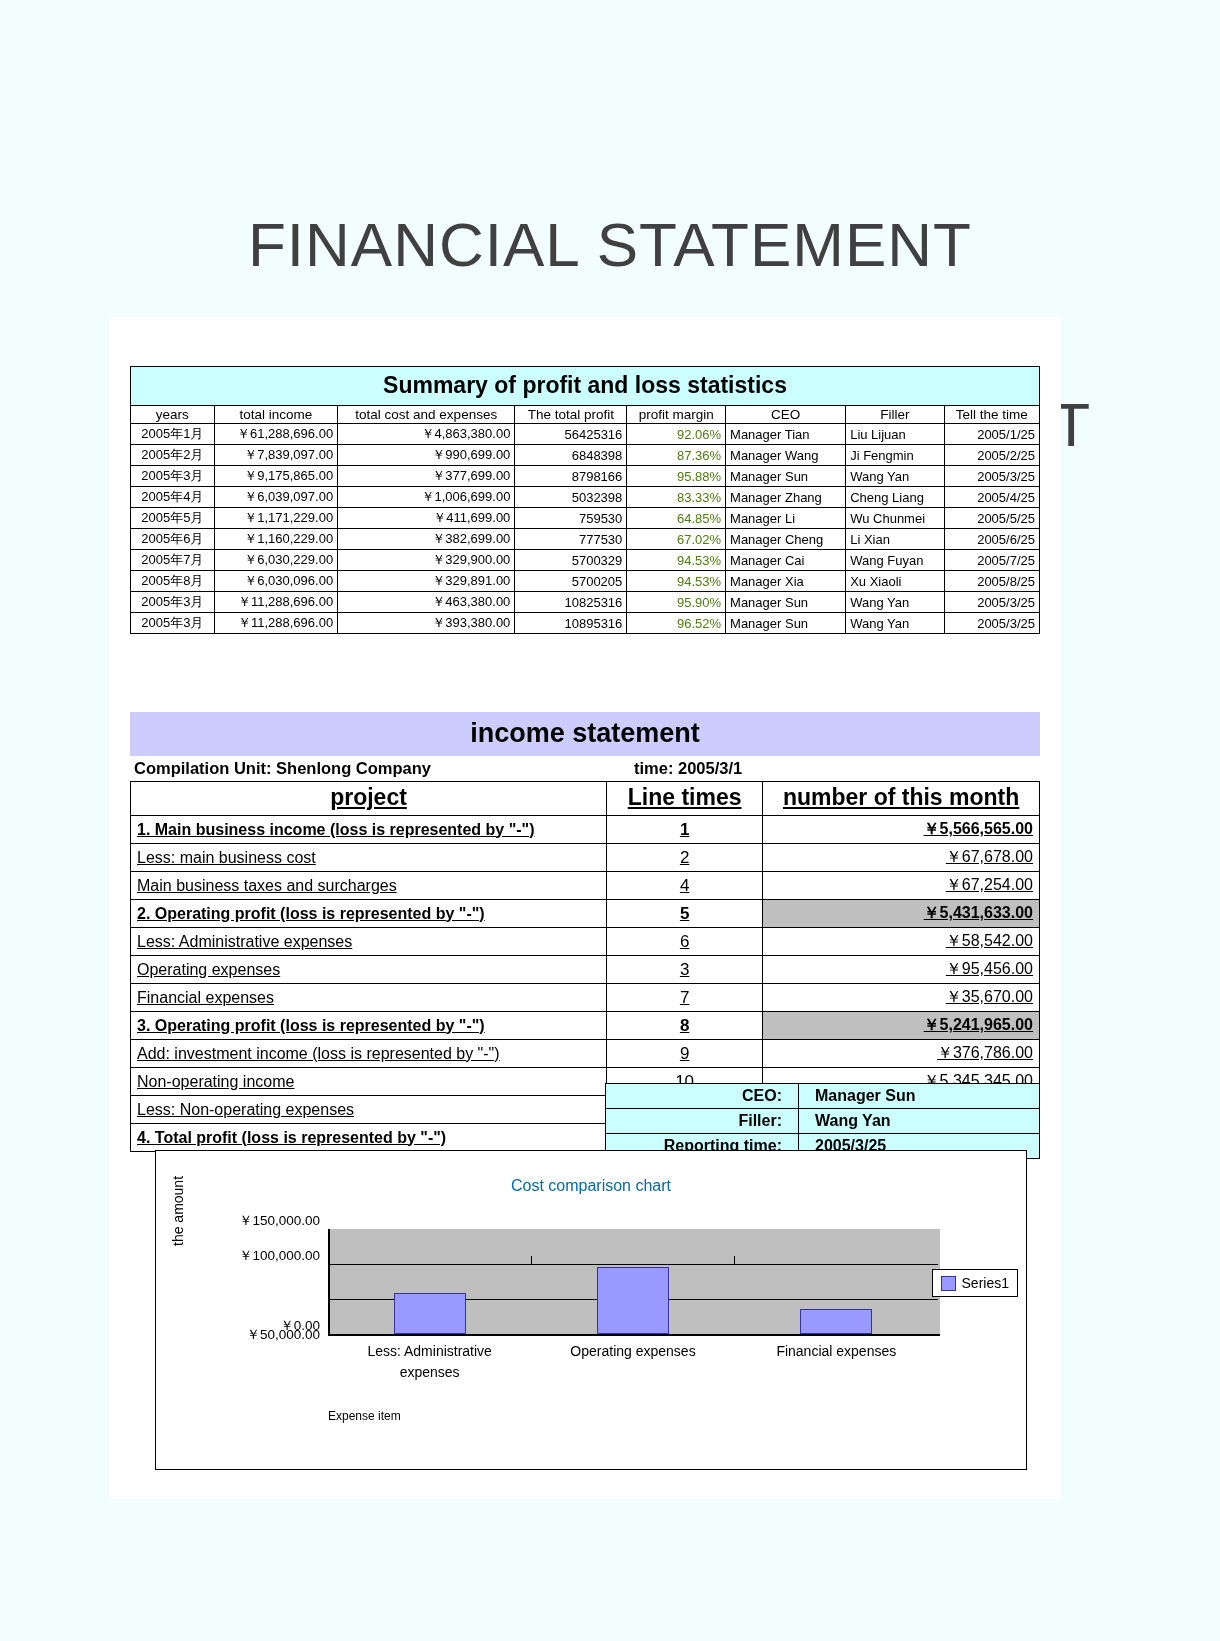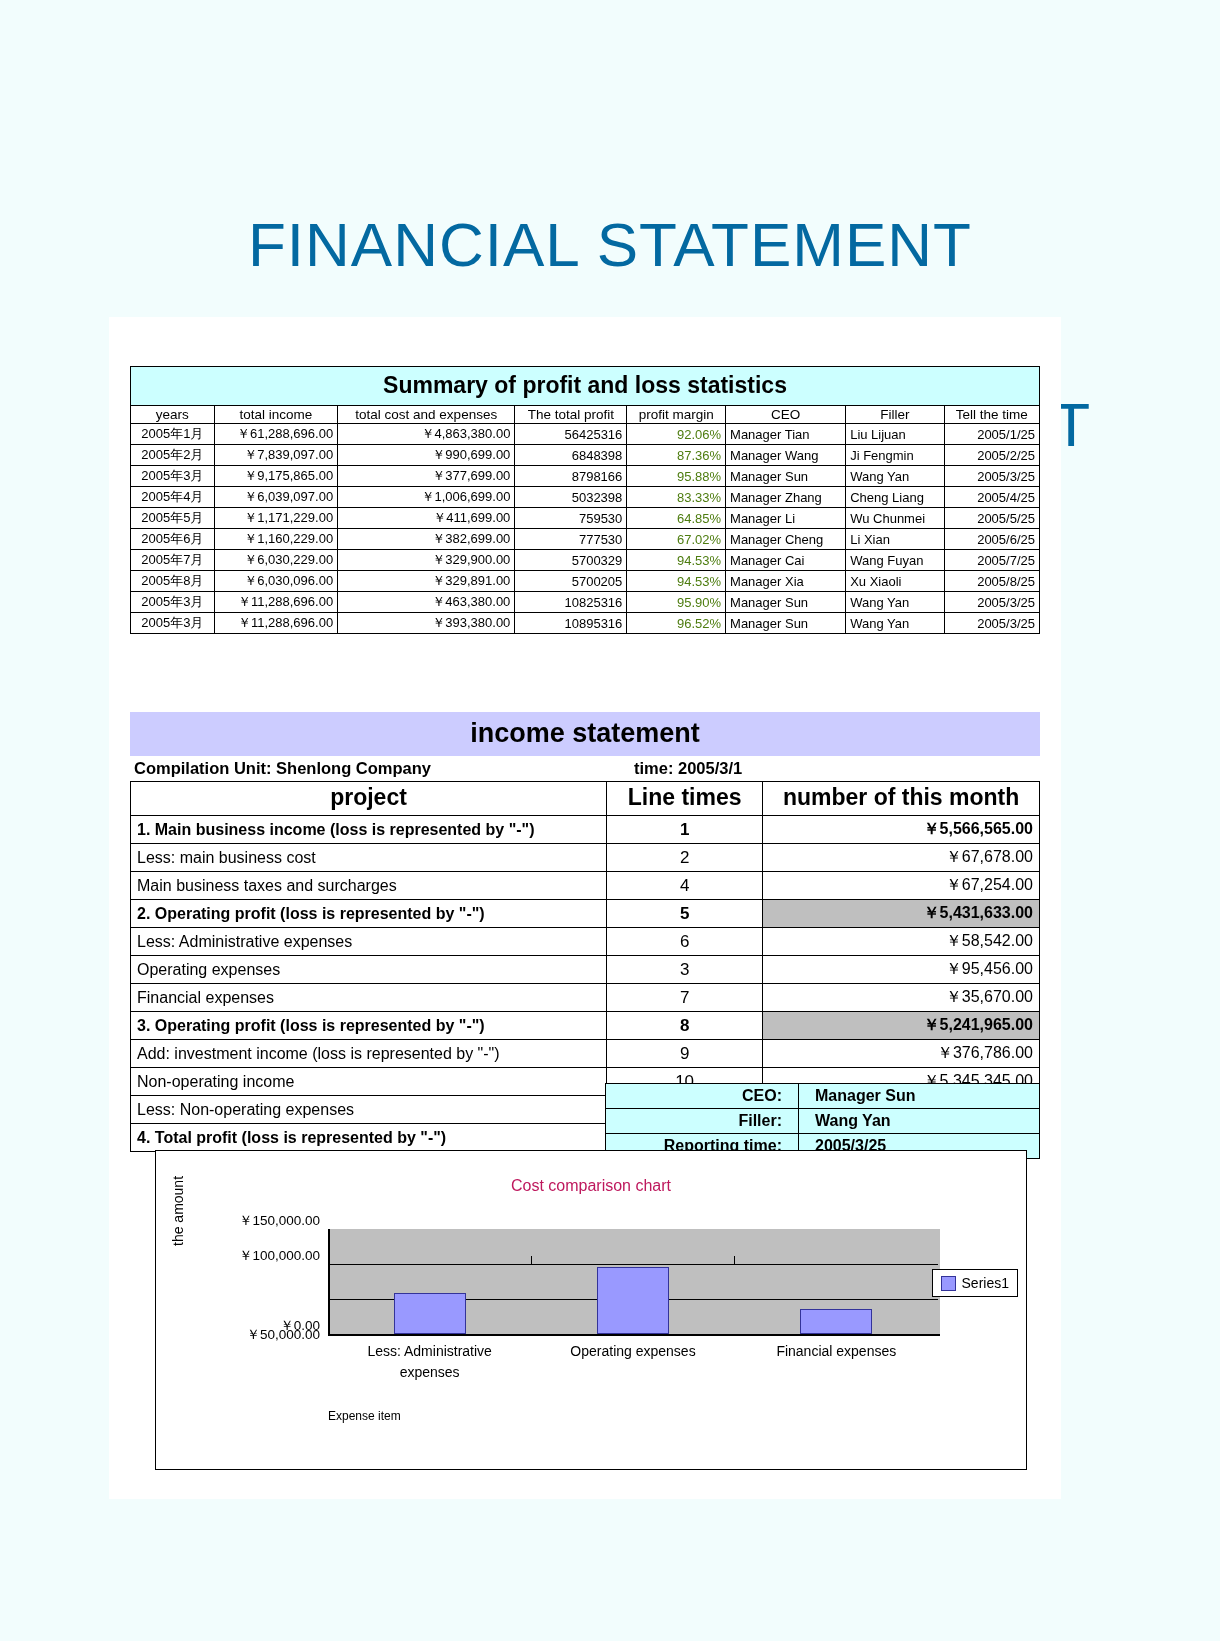--- a/index.html
+++ b/index.html
@@ -14,21 +14,21 @@
     position: relative;
     overflow: hidden;
   }
   
   .watermark {
     position: absolute;
     top: 110px;
     left: 0;
     width: 1220px;
     text-align: center;
-    color: #0369a1;
+    color: #404040;
     font-size: 62px;
     line-height: 1.45;
     letter-spacing: 1px;
     font-weight: 400;
     white-space: pre-line;
     pointer-events: none;
     user-select: none;
   }
   .page-card {
     position: absolute;
@@ -105,20 +105,21 @@
   .is-meta .time { flex: 1; }
   table.is-table {
     border-collapse: collapse;
     width: 100%;
     font-size: 16px;
   }
   table.is-table td {
     border: 1px solid #000;
     padding: 3px 6px;
     white-space: nowrap;
+    text-decoration: underline;
   }
   table.is-table tr.hdr td {
     font-size: 23px;
     font-weight: bold;
     text-align: center;
     padding: 2px 6px 4px 6px;
   }
   td.proj { width: 478px; text-align: left; }
   td.lt { width: 150px; text-align: center; font-size: 17px; }
   td.amt { width: 270px; text-align: right; }
@@ -156,21 +157,21 @@
     width: 872px;
     height: 320px;
     background: #ffffff;
     border: 1px solid #000;
     box-sizing: border-box;
   }
   .chart-title {
     text-align: center;
     font-size: 16px;
     margin-top: 26px;
-    color: #be185d;
+    color: #0369a1;
   }
   .plot-area {
     position: absolute;
     left: 172px;
     top: 78px;
     width: 610px;
     height: 105px;
   }
   .plot-bg {
     position: absolute;

